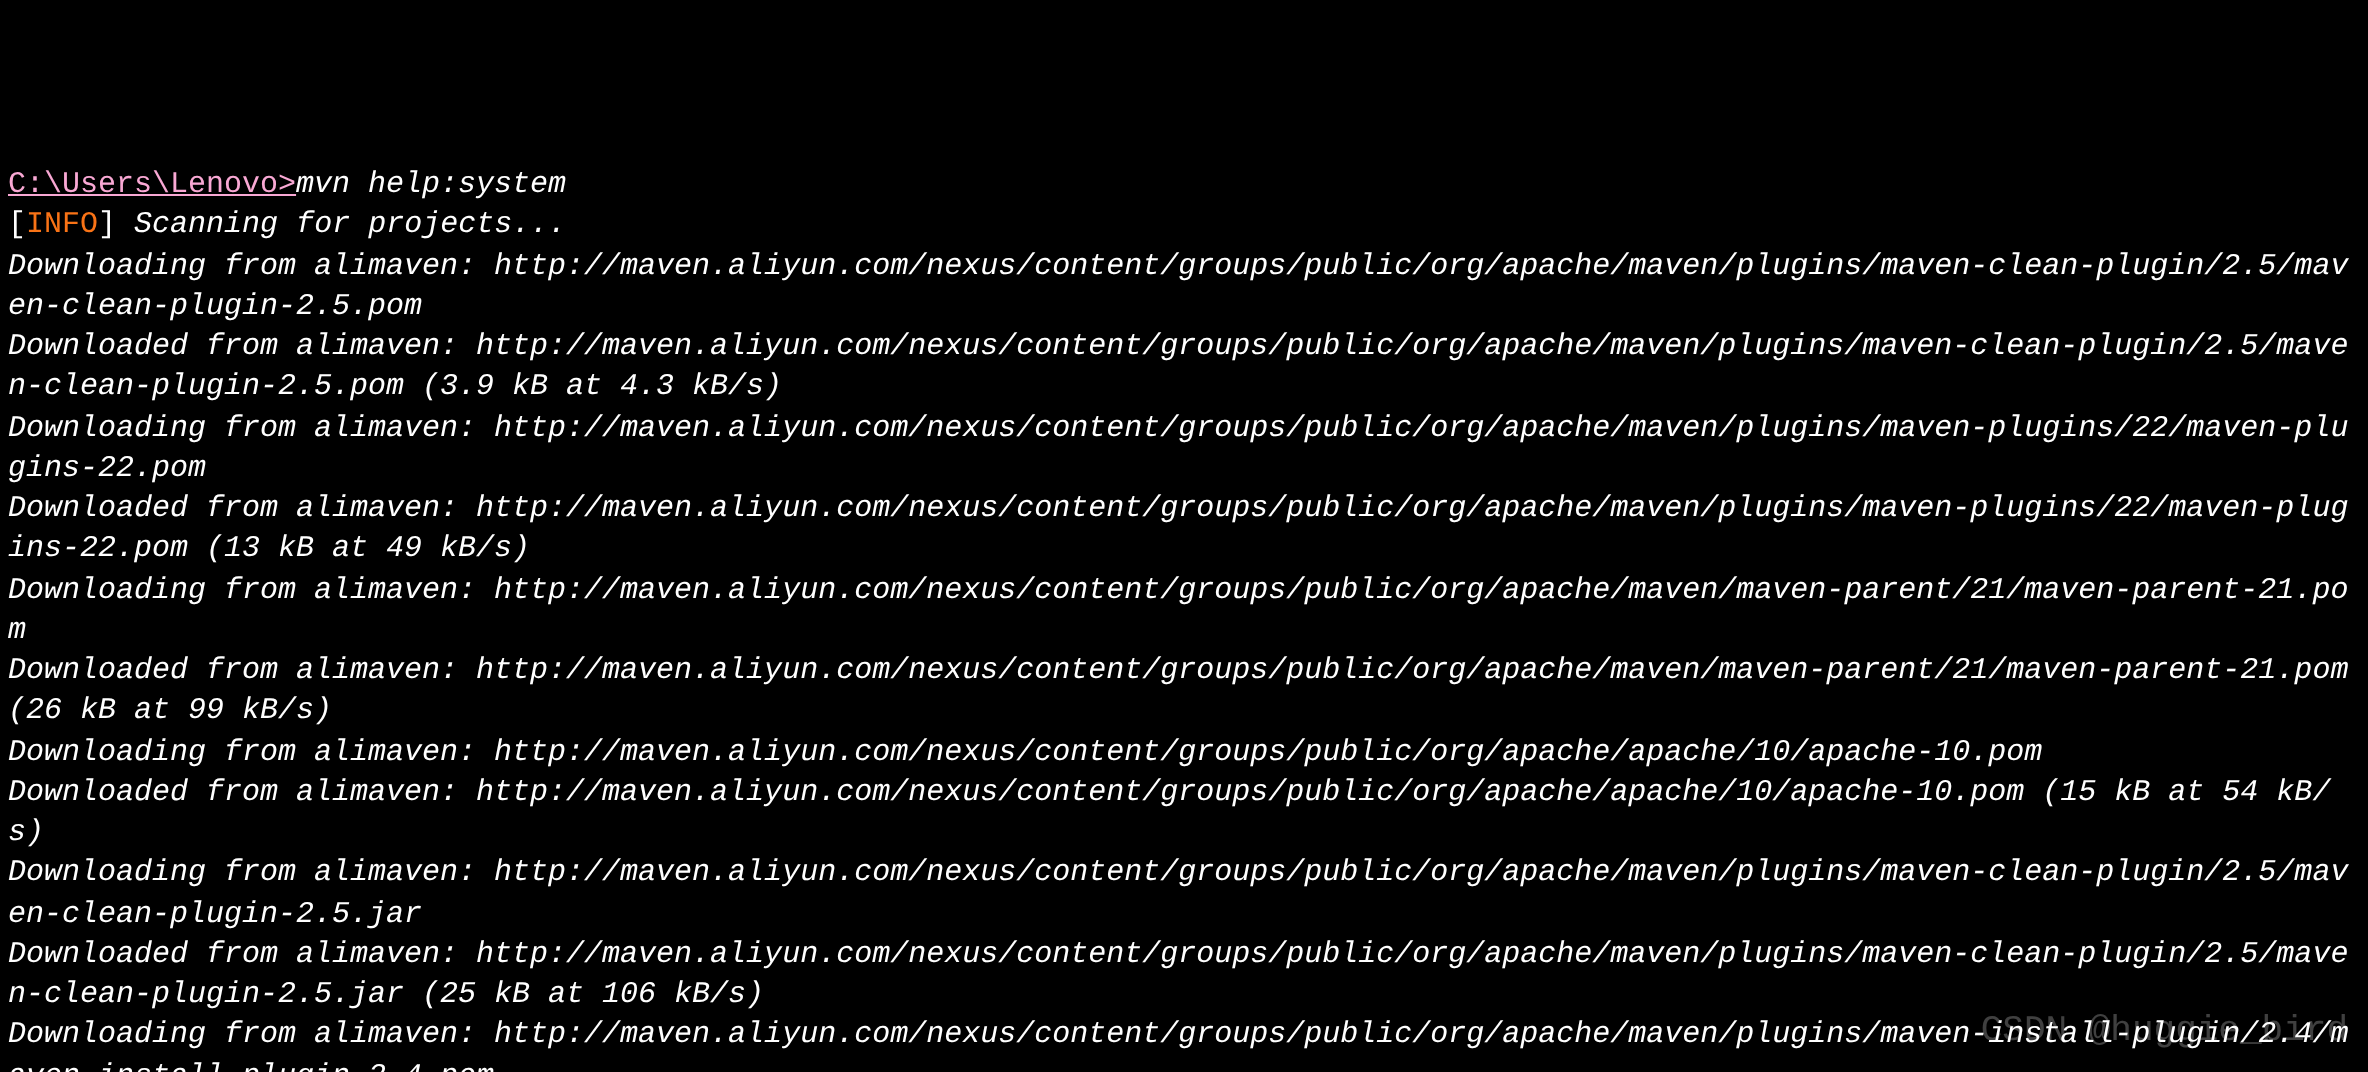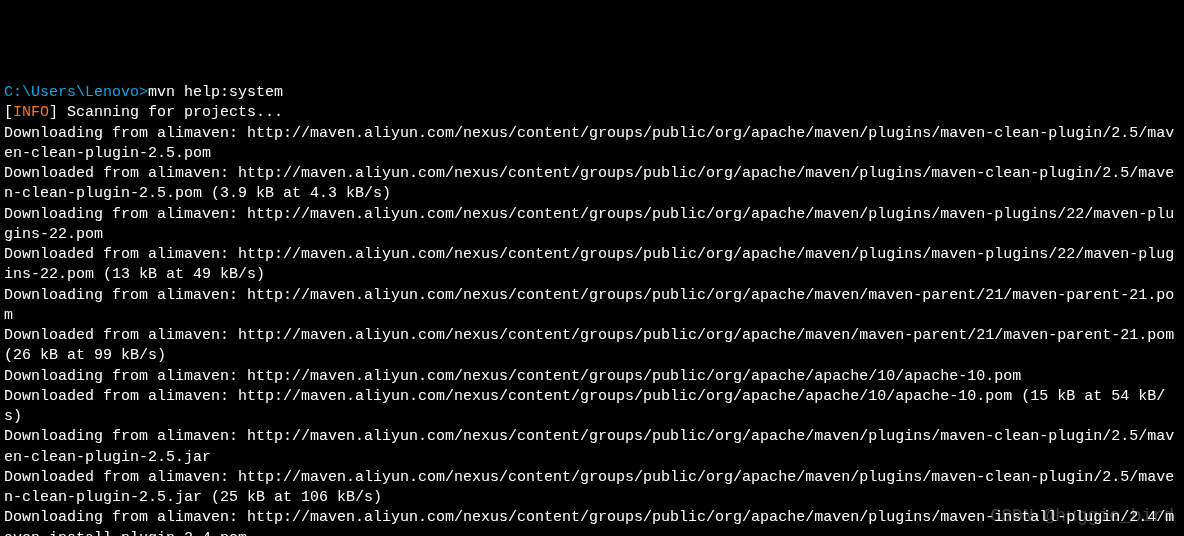--- a/index.html
+++ b/index.html
@@ -17,30 +17,32 @@
       width: 1184px;
       height: 536px;
       overflow: hidden;
       white-space: pre-wrap;
       word-break: break-all;
     }
     .terminal-line {
       display: block;
     }
     .prompt {
-      color: #0ea5e9;
+      color: #f9a8d4;
+      text-decoration: underline;
     }
     .info-tag {
       color: #f97316;
     }
     .bracket {
       color: #ffffff;
     }
     .log-text {
       color: #ffffff;
+      font-style: italic;
     }
     .watermark {
       position: absolute;
       bottom: 8px;
       right: 10px;
       color: rgba(255,255,255,0.25);
       font-size: 18px;
     }
   </style>
 </head>

